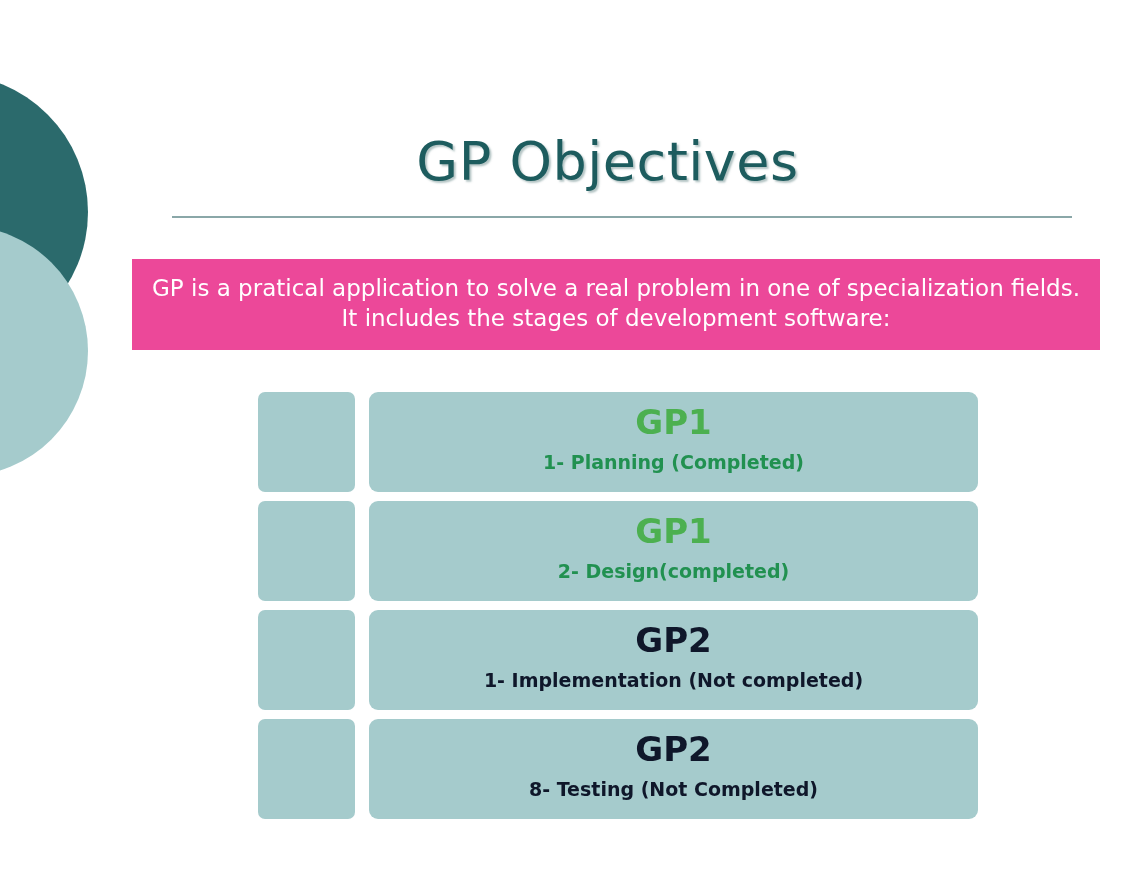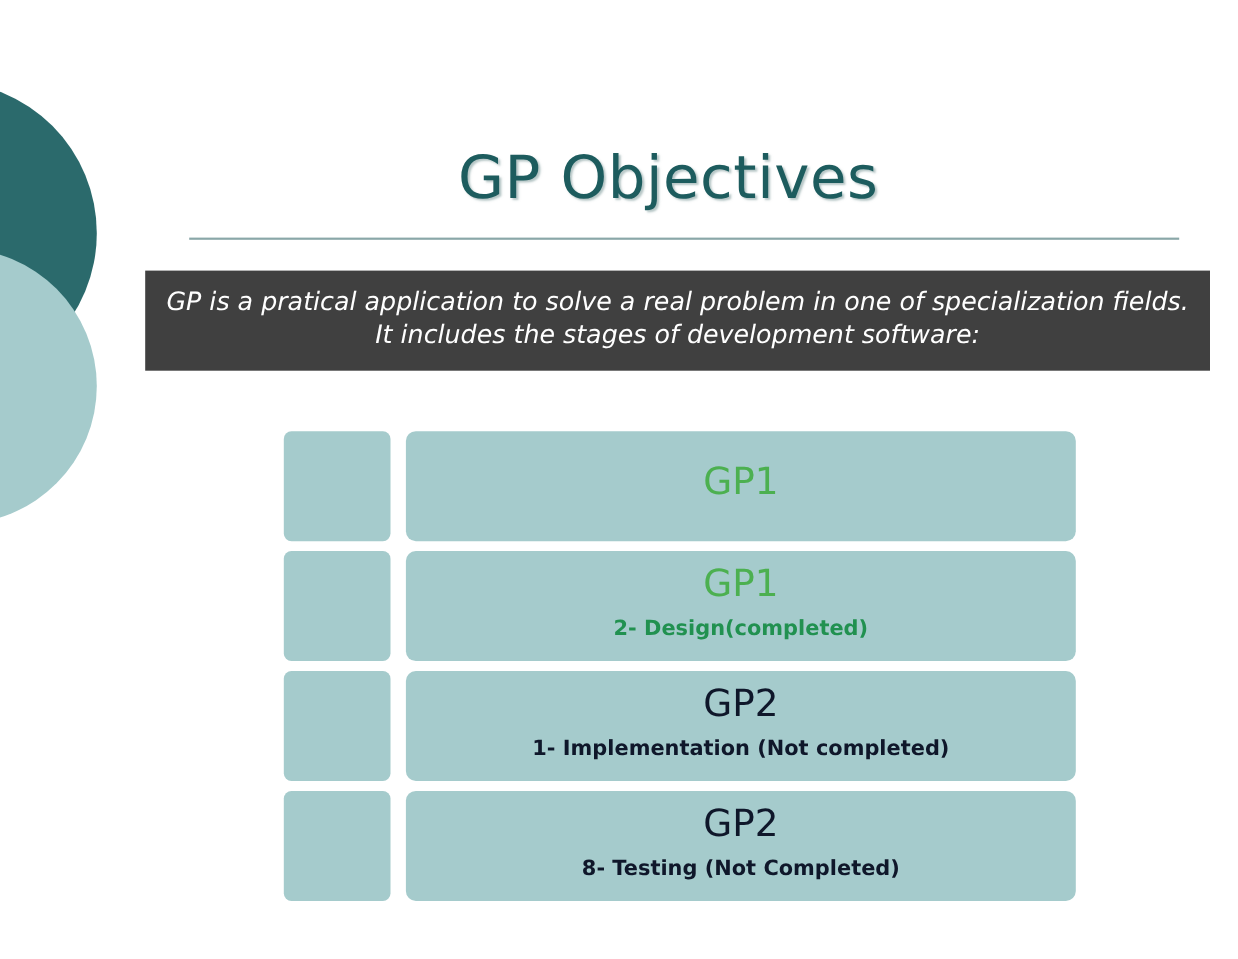--- a/index.html
+++ b/index.html
@@ -60,30 +60,29 @@
     top: 216px;
     width: 900px;
     height: 2px;
     background: #8aa7a8;
   }
 
   
   .intro {
     position: absolute;
     left: 132px;
-    top: 246px;
+    top: 259px;
     width: 968px;
     padding: 14px 18px 16px 18px;
     box-sizing: border-box;
-    background: #404040;
+    background: #ec4899;
     color: #ffffff;
     font-size: 23px;
     line-height: 1.32;
     text-align: center;
-    font-style: italic;
   }
 
   
   .rows {
     position: absolute;
     left: 258px;
     top: 392px;
     width: 720px;
   }
   .row {
@@ -105,21 +104,21 @@
     border-radius: 9px;
     display: flex;
     flex-direction: column;
     align-items: center;
     justify-content: center;
     padding: 2px 8px 8px 8px;
     box-sizing: border-box;
   }
   .row-code {
     font-size: 34px;
-    font-weight: normal;
+    font-weight: bold;
     line-height: 1.05;
   }
   .row-label {
     font-size: 19px;
     font-weight: bold;
     margin-top: 10px;
   }
   .green { color: #4cb050; }
   .green-dark { color: #219150; }
   .red { color: #0f172a; }
@@ -136,20 +135,21 @@
   <div class="title-rule"></div>
 
   <div class="intro">GP is a pratical application to solve a real problem in one of specialization fields. It includes the stages of development software:</div>
 
   <div class="rows">
 
     <div class="row">
       <div class="row-box"></div>
       <div class="row-bar">
         <div class="row-code green">GP1</div>
+        <div class="row-label green-dark">1- Planning (Completed)</div>
       </div>
     </div>
 
     <div class="row">
       <div class="row-box"></div>
       <div class="row-bar">
         <div class="row-code green">GP1</div>
         <div class="row-label green-dark">2- Design(completed)</div>
       </div>
     </div>

